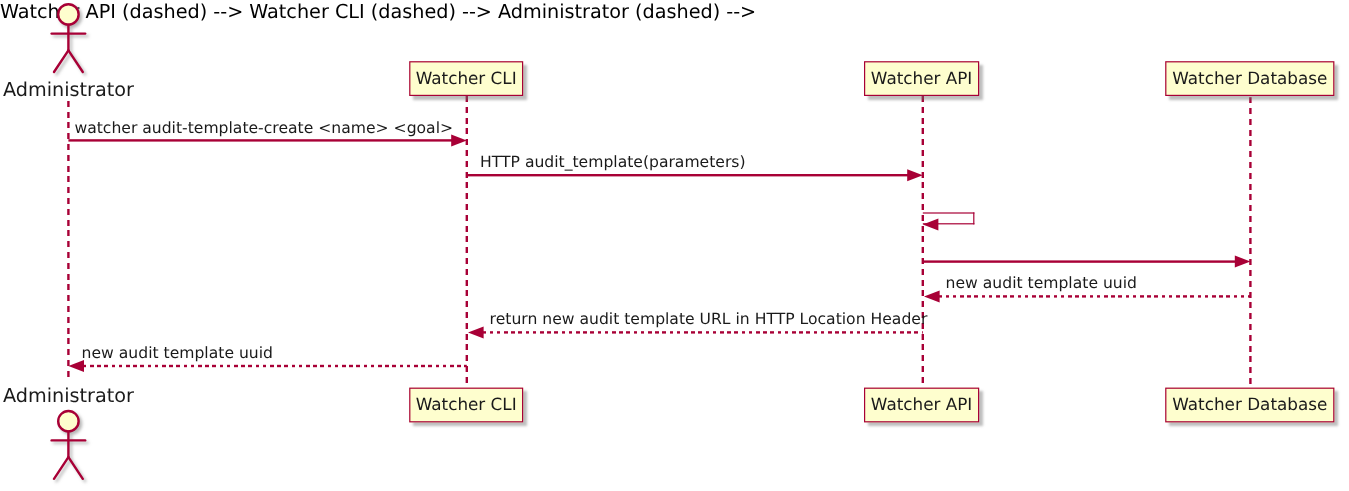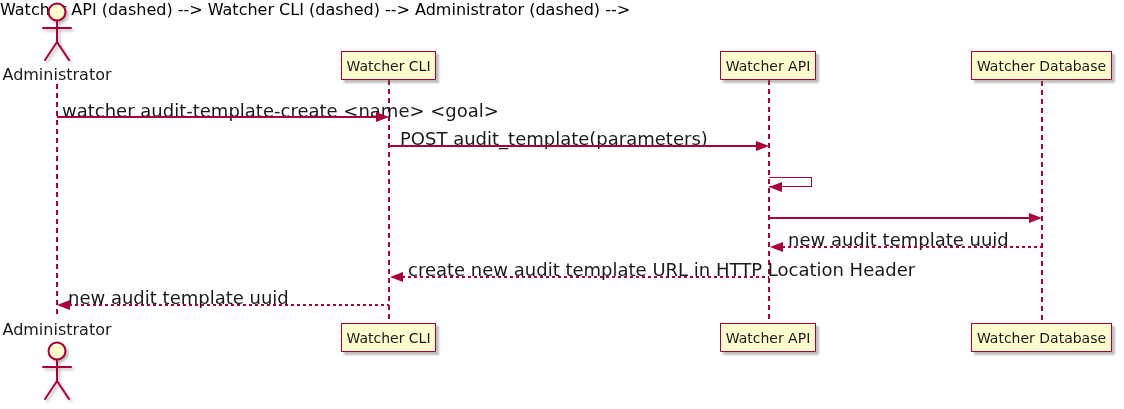--- a/index.html
+++ b/index.html
@@ -10,21 +10,21 @@
   .lifeline {
     position:absolute; width:1.5px;
     background:repeating-linear-gradient(180deg, var(--accent) 0 5px, transparent 5px 9px);
   }
   .pbox {
     position:absolute; height:27px; background:var(--participant_fill);
     border:1.6px solid var(--accent); box-shadow:3px 3px 2px rgba(110,110,110,0.45);
     display:flex; align-items:center; justify-content:center;
     font-size:14px; color:var(--text); white-space:nowrap;
   }
-  .msg-label { position:absolute; font-size:18px; color:var(--text); white-space:nowrap;text-align:right; }
+  .msg-label { position:absolute; font-size:13px; color:var(--text); white-space:nowrap;text-align:right; }
   .line-solid { position:absolute; height:1.5px; background:var(--accent); }
   .line-dashed {
     position:absolute; height:1.5px;
     background:repeating-linear-gradient(90deg, var(--accent) 0 3px, transparent 3px 6px);
   }
   .arr-r { position:absolute; width:0; height:0; border-top:5px solid transparent;
            border-bottom:5px solid transparent; border-left:13px solid var(--accent); }
   .arr-l { position:absolute; width:0; height:0; border-top:5px solid transparent;
            border-bottom:5px solid transparent; border-right:13px solid var(--accent); }
   .selfloop { position:absolute; border:1.5px solid var(--accent); border-left:none; }
@@ -59,39 +59,39 @@
   <div class="pbox" style="left:341px; top:51px; width:93px">Watcher CLI</div>
   <div class="pbox" style="left:720px; top:51px; width:94px">Watcher API</div>
   <div class="pbox" style="left:971px; top:51px; width:139px">Watcher Database</div>
 
   
   <div class="msg-label" style="left:62px; top:100px">watcher audit-template-create &lt;name&gt; &lt;goal&gt;</div>
   <div class="line-solid" style="left:57px; top:116px; width:320px"></div>
   <div class="arr-r" style="left:376px; top:112px"></div>
 
   
-  <div class="msg-label" style="left:400px; top:128px">POST audit_template(parameters)</div>
+  <div class="msg-label" style="left:400px; top:128px">HTTP audit_template(parameters)</div>
   <div class="line-solid" style="left:389px; top:145px; width:368px"></div>
   <div class="arr-r" style="left:756px; top:141px"></div>
 
   
   <div class="selfloop" style="left:769px; top:177px; width:42px; height:8px"></div>
   <div class="arr-l" style="left:769px; top:182px"></div>
 
   
   <div class="line-solid" style="left:769px; top:217px; width:262px"></div>
   <div class="arr-r" style="left:1029px; top:213px"></div>
 
    Watcher API (dashed) --&gt;
   <div class="msg-label" style="left:788px; top:229px">new audit template uuid</div>
   <div class="line-dashed" style="left:782px; top:246px; width:260px"></div>
   <div class="arr-l" style="left:770px; top:242px"></div>
 
    Watcher CLI (dashed) --&gt;
-  <div class="msg-label" style="left:408px; top:259px">create new audit template URL in HTTP Location Header</div>
+  <div class="msg-label" style="left:408px; top:259px">return new audit template URL in HTTP Location Header</div>
   <div class="line-dashed" style="left:402px; top:276px; width:367px"></div>
   <div class="arr-l" style="left:390px; top:272px"></div>
 
    Administrator (dashed) --&gt;
   <div class="msg-label" style="left:68px; top:287px">new audit template uuid</div>
   <div class="line-dashed" style="left:69px; top:304px; width:320px"></div>
   <div class="arr-l" style="left:57px; top:300px"></div>
 
   
   <div class="pbox" style="left:341px; top:323px; width:93px">Watcher CLI</div>

